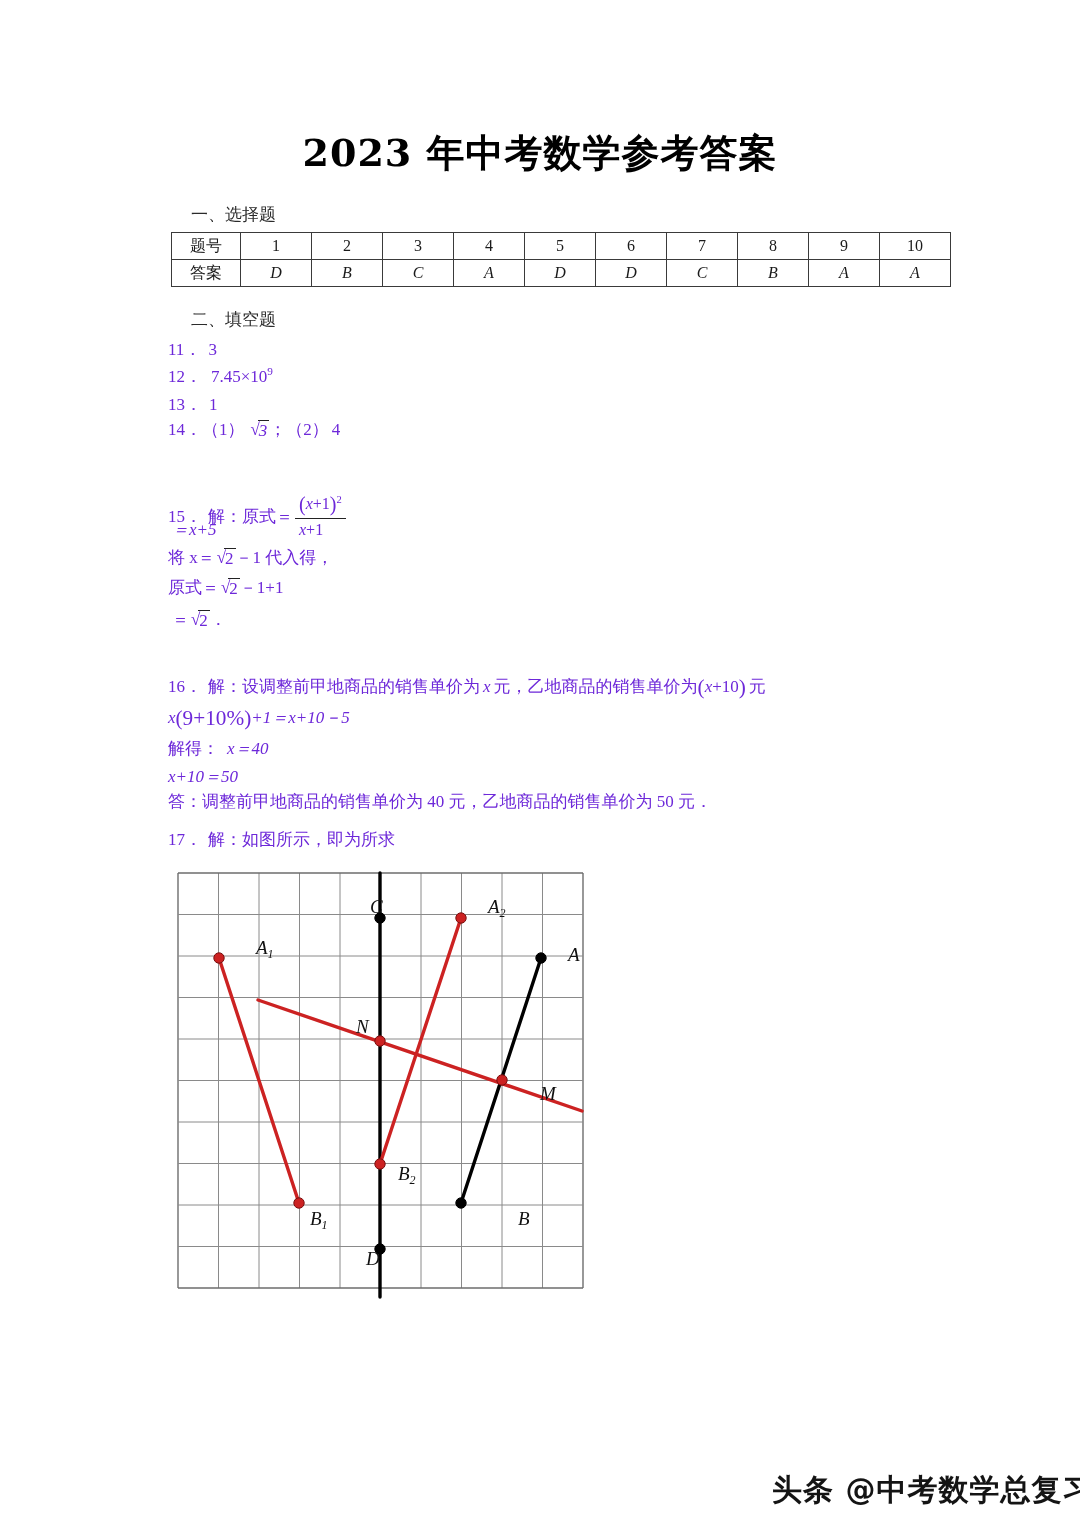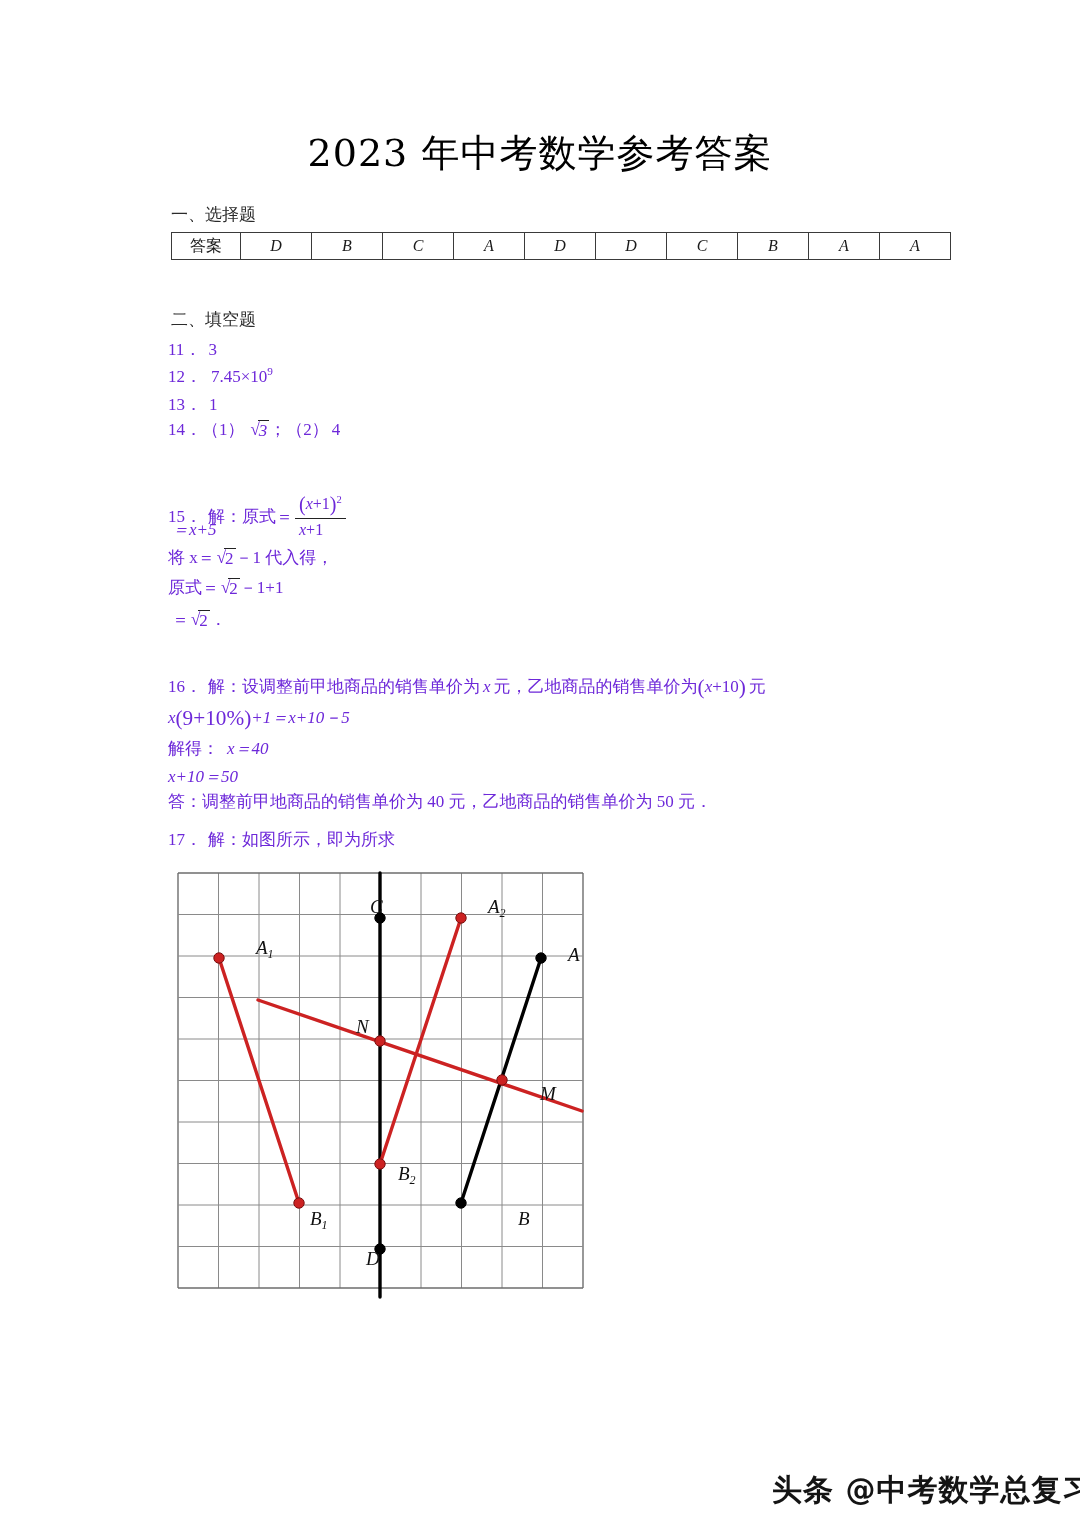--- a/index.html
+++ b/index.html
@@ -22,32 +22,33 @@
   }
 
   
   .doc-title {
     position: absolute;
     top: 128px;
     left: 0;
     width: 1080px;
     text-align: center;
     font-size: 38px;
-    font-weight: normal;
+    font-weight: bold;
     letter-spacing: 1px;
     font-family: "DejaVu Serif", "Liberation Serif", serif;
     color: #000;
   }
 
   
   .section-head {
     position: absolute;
     font-size: 17px;
     color: #2b2b2b;
     white-space: nowrap;
+    margin-left: 20px;
   }
   .body-line {
     position: absolute;
     font-size: 17px;
     color: #6d28d9;
     white-space: nowrap;
   }
 
   
   .choice-table {
@@ -150,20 +151,33 @@
 <body>
 
 <div class="page">
 
   <div class="doc-title">2023 年中考数学参考答案</div>
 
   <div class="section-head" style="left:171px; top:203px;">一、选择题</div>
 
   <table class="choice-table">
     <tbody>
+        <tr>
+      <td class="hdr-cell">题号</td>
+      <td class="num-cell">1</td>
+      <td class="num-cell">2</td>
+      <td class="num-cell">3</td>
+      <td class="num-cell">4</td>
+      <td class="num-cell">5</td>
+      <td class="num-cell">6</td>
+      <td class="num-cell">7</td>
+      <td class="num-cell">8</td>
+      <td class="num-cell">9</td>
+      <td class="num-cell">10</td>
+    </tr>
     <tr>
       <td class="hdr-cell">答案</td>
       <td class="ans-cell">D</td>
       <td class="ans-cell">B</td>
       <td class="ans-cell">C</td>
       <td class="ans-cell">A</td>
       <td class="ans-cell">D</td>
       <td class="ans-cell">D</td>
       <td class="ans-cell">C</td>
       <td class="ans-cell">B</td>

